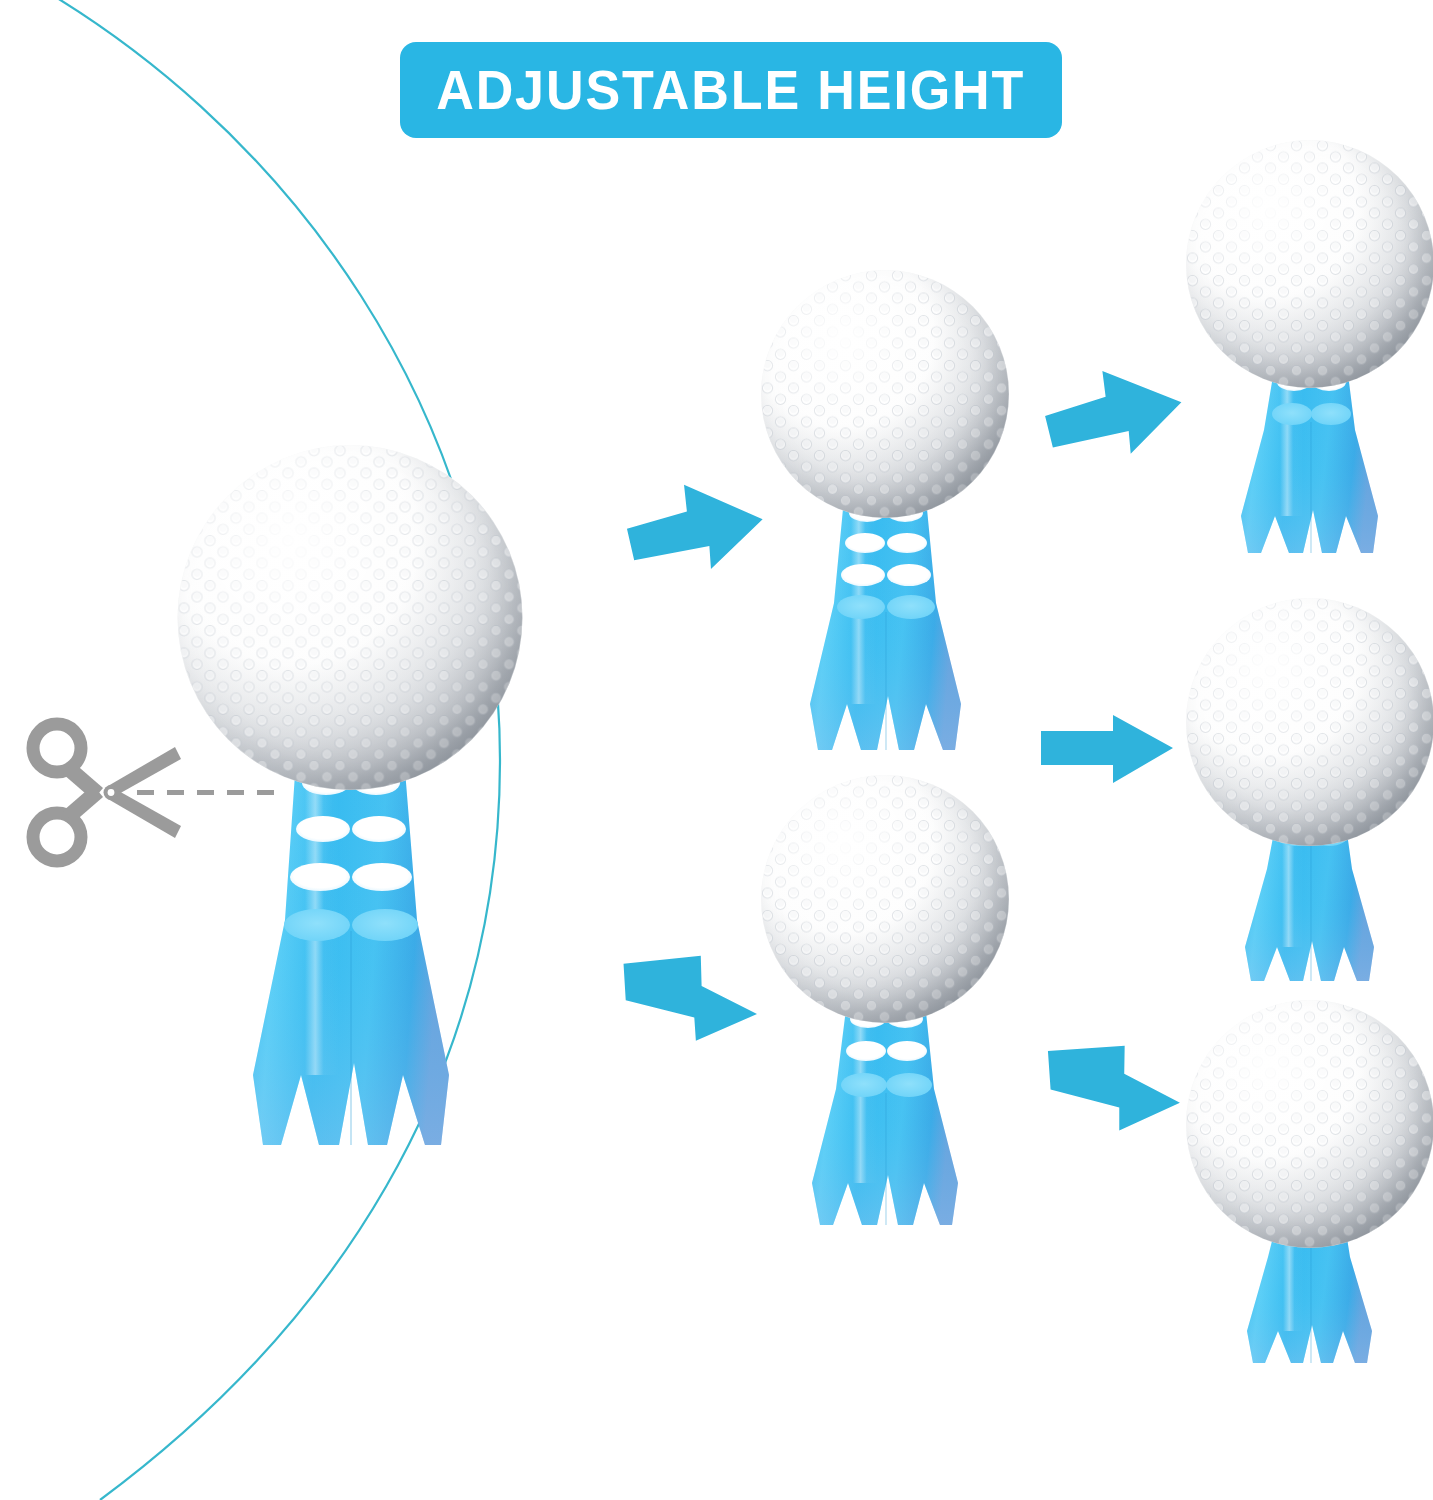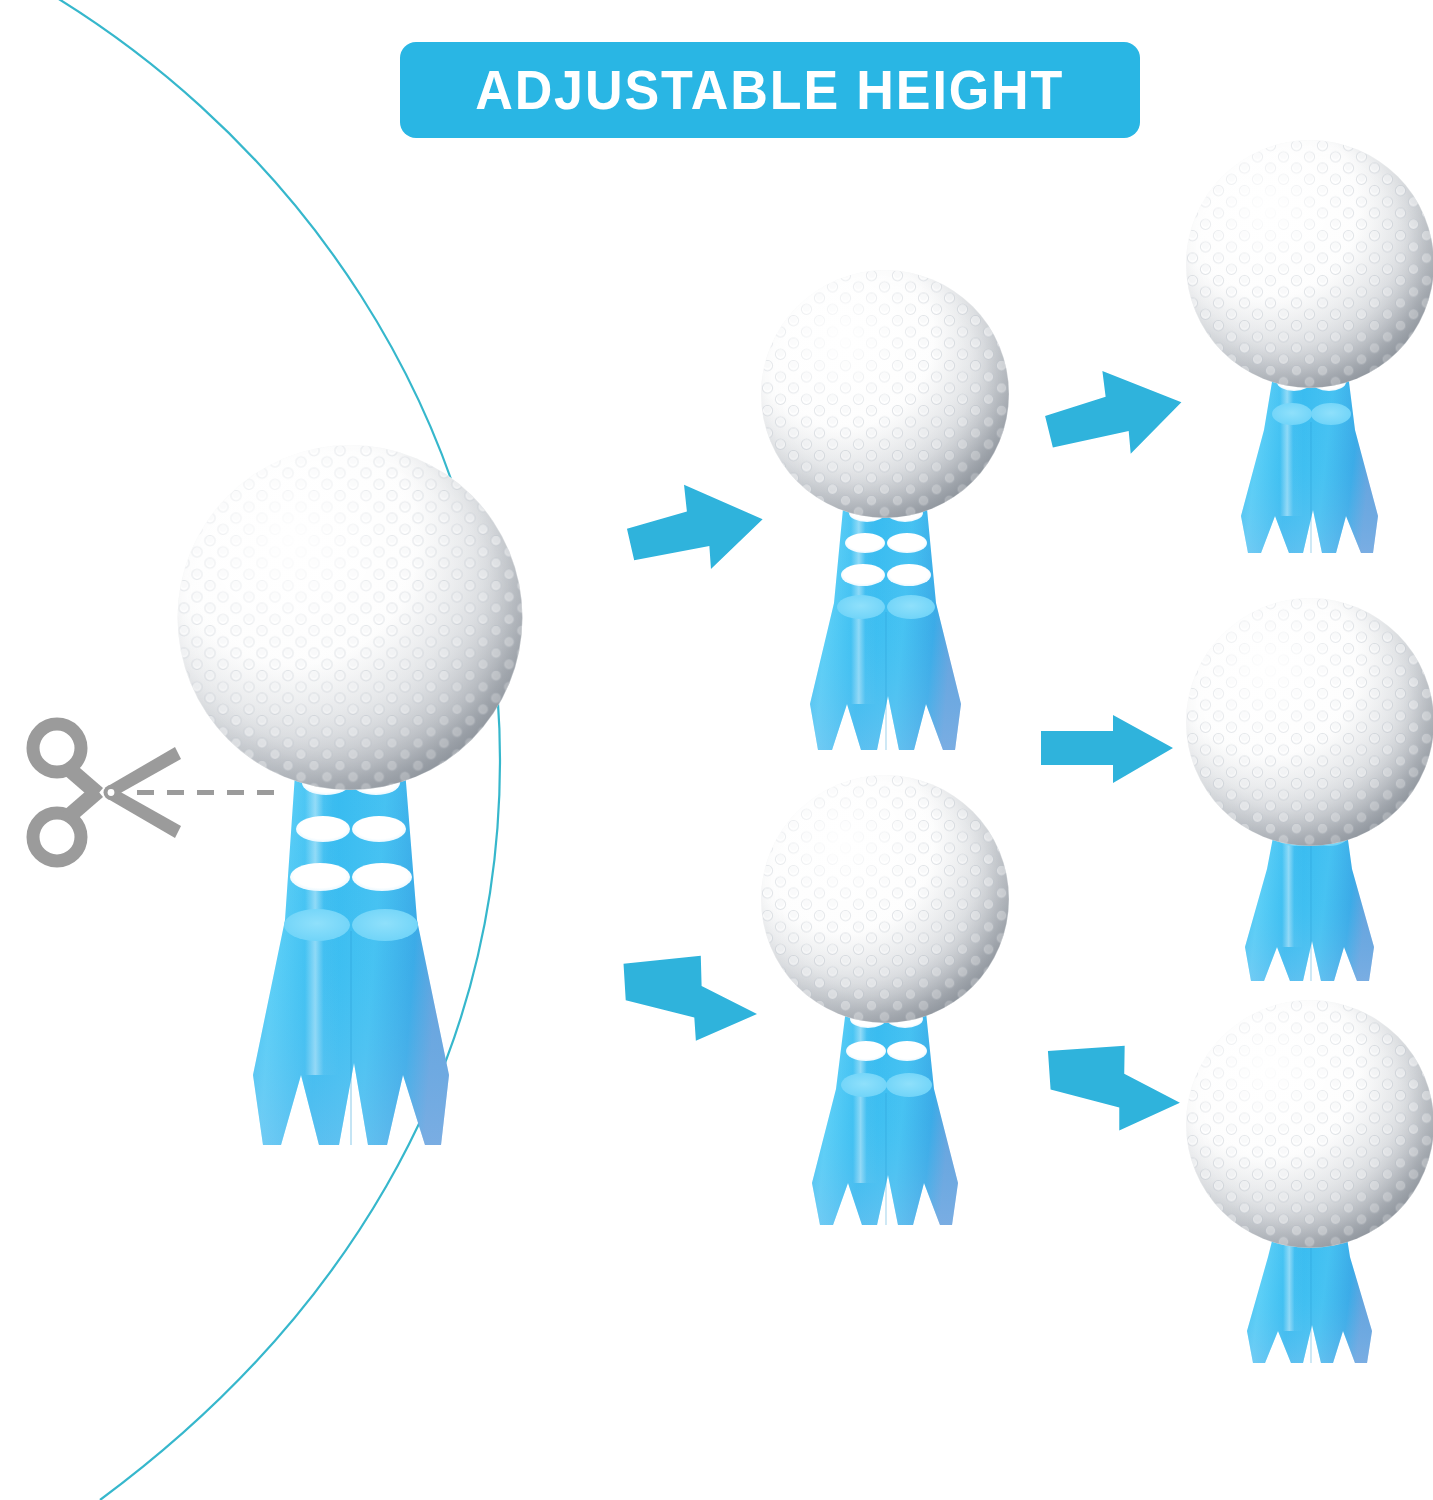--- a/index.html
+++ b/index.html
@@ -12,21 +12,21 @@
     overflow:hidden;
   }
 
   
   .arc-layer{position:absolute;left:0;top:0;width:1433px;height:1500px;pointer-events:none;}
 
   
   .banner{
     position:absolute;
     left:400px;top:42px;
-    width:740px;height:96px;
+    width:662px;height:96px;
     border-radius:16px;
     display:flex;align-items:center;justify-content:center;
     box-sizing:border-box;
   }
   .banner-text{
     color:#ffffff;
     font-size:56px;
     font-weight:bold;
     letter-spacing:2px;
     line-height:1;

